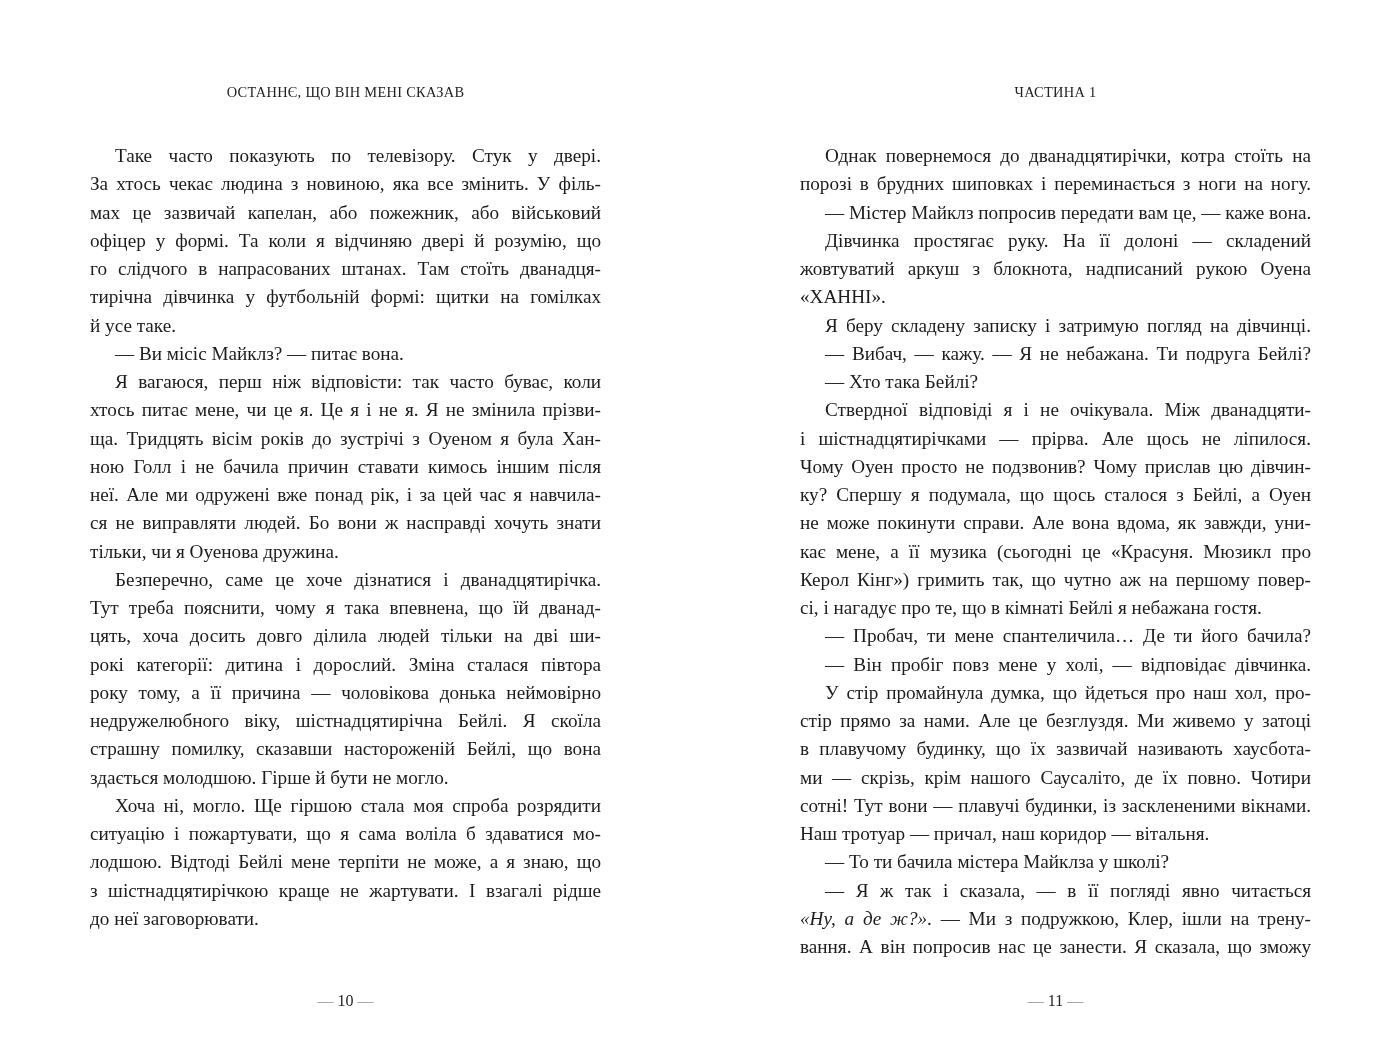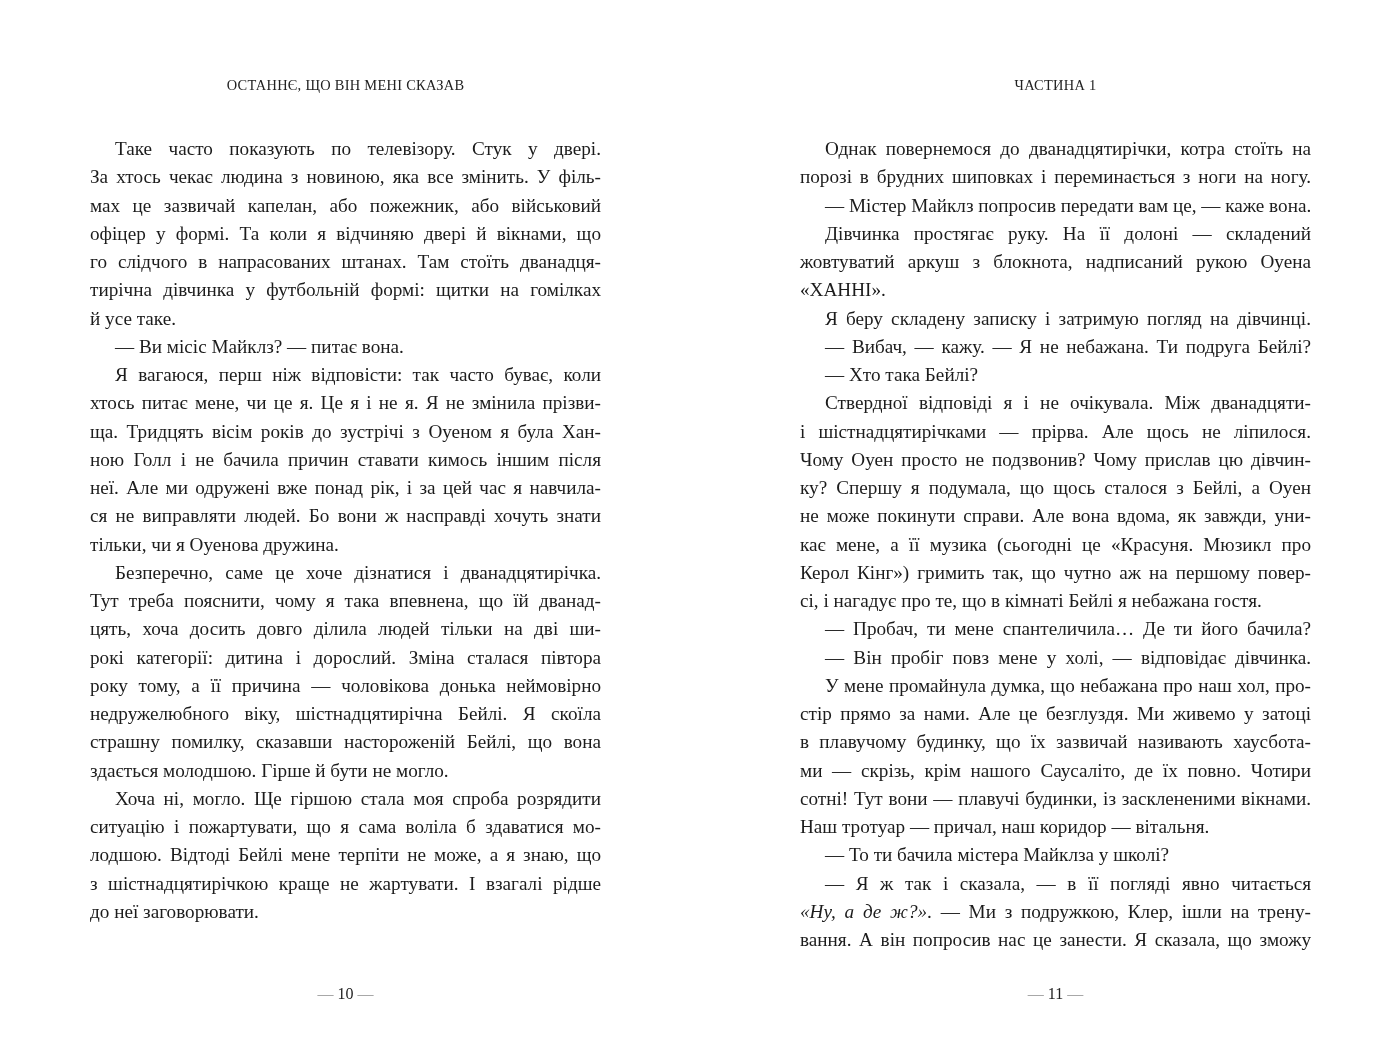--- a/index.html
+++ b/index.html
@@ -10,21 +10,21 @@
   body {
     width: 1400px;
     height: 1050px;
     position: relative;
     overflow: hidden;
     color: #1a1a1a;
     font-family: "Liberation Serif", "DejaVu Serif", serif;
   }
   .page {
     position: absolute;
-    top: 1px;
+    top: 8px;
     height: 1040px;
   }
   .page.left { left: 90px; width: 511px; }
   .page.right { left: 800px; width: 511px; }
   .running-head {
     position: absolute;
     top: 75px;
     left: 0;
     width: 100%;
     text-align: center;
@@ -66,21 +66,21 @@
 </style>
 </head>
 <body>
 
 <div class="page left">
   <div class="running-head">ОСТАННЄ, ЩО ВІН МЕНІ СКАЗАВ</div>
   <div class="body-text">
       <div class="line indent">Таке часто показують по телевізору. Стук у двері.</div>
       <div class="line">За хтось чекає людина з новиною, яка все змінить. У філь-</div>
       <div class="line">мах це зазвичай капелан, або пожежник, або військовий</div>
-      <div class="line">офіцер у формі. Та коли я відчиняю двері й вікнами, що</div>
+      <div class="line">офіцер у формі. Та коли я відчиняю двері й розумію, що</div>
       <div class="line">го слідчого в напрасованих штанах. Там стоїть дванадця-</div>
       <div class="line">тирічна дівчинка у футбольній формі: щитки на гомілках</div>
       <div class="line last">й усе таке.</div>
       <div class="line indent last">— Ви місіс Майклз? — питає вона.</div>
       <div class="line indent">Я вагаюся, перш ніж відповісти: так часто буває, коли</div>
       <div class="line">хтось питає мене, чи це я. Це я і не я. Я не змінила прізви-</div>
       <div class="line">ща. Тридцять вісім років до зустрічі з Оуеном я була Хан-</div>
       <div class="line">ною Голл і не бачила причин ставати кимось іншим після</div>
       <div class="line">неї. Але ми одружені вже понад рік, і за цей час я навчила-</div>
       <div class="line">ся не виправляти людей. Бо вони ж насправді хочуть знати</div>
@@ -121,21 +121,21 @@
       <div class="line indent">Ствердної відповіді я і не очікувала. Між дванадцяти-</div>
       <div class="line">і шістнадцятирічками — прірва. Але щось не ліпилося.</div>
       <div class="line">Чому Оуен просто не подзвонив? Чому прислав цю дівчин-</div>
       <div class="line">ку? Спершу я подумала, що щось сталося з Бейлі, а Оуен</div>
       <div class="line">не може покинути справи. Але вона вдома, як завжди, уни-</div>
       <div class="line">кає мене, а її музика (сьогодні це «Красуня. Мюзикл про</div>
       <div class="line">Керол Кінг») гримить так, що чутно аж на першому повер-</div>
       <div class="line last">сі, і нагадує про те, що в кімнаті Бейлі я небажана гостя.</div>
       <div class="line indent">— Пробач, ти мене спантеличила… Де ти його бачила?</div>
       <div class="line indent">— Він пробіг повз мене у холі, — відповідає дівчинка.</div>
-      <div class="line indent">У мене промайнула думка, що небажана про наш хол, про-</div>
+      <div class="line indent">У стір промайнула думка, що йдеться про наш хол, про-</div>
       <div class="line">стір прямо за нами. Але це безглуздя. Ми живемо у затоці</div>
       <div class="line">в плавучому будинку, що їх зазвичай називають хаусбота-</div>
       <div class="line">ми — скрізь, крім нашого Саусаліто, де їх повно. Чотири</div>
       <div class="line">сотні! Тут вони — плавучі будинки, із засклененими вікнами.</div>
       <div class="line last">Наш тротуар — причал, наш коридор — вітальня.</div>
       <div class="line indent last">— То ти бачила містера Майклза у школі?</div>
       <div class="line indent">— Я ж так і сказала, — в її погляді явно читається</div>
       <div class="line"><em>«Ну, а де ж?»</em><span>. — Ми з подружкою, Клер, ішли на трену-</span></div>
       <div class="line">вання. А він попросив нас це занести. Я сказала, що зможу</div>
     </div>

